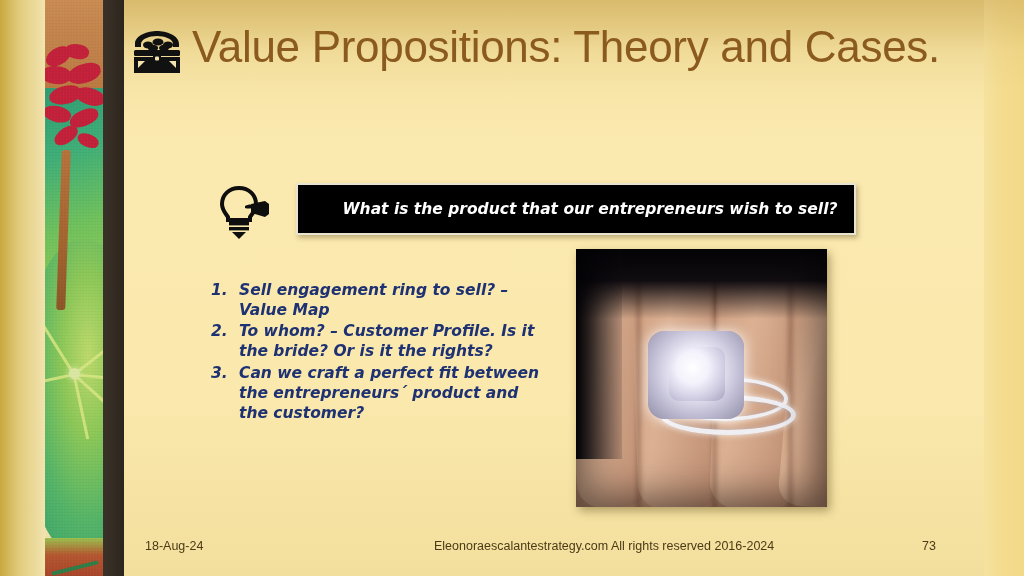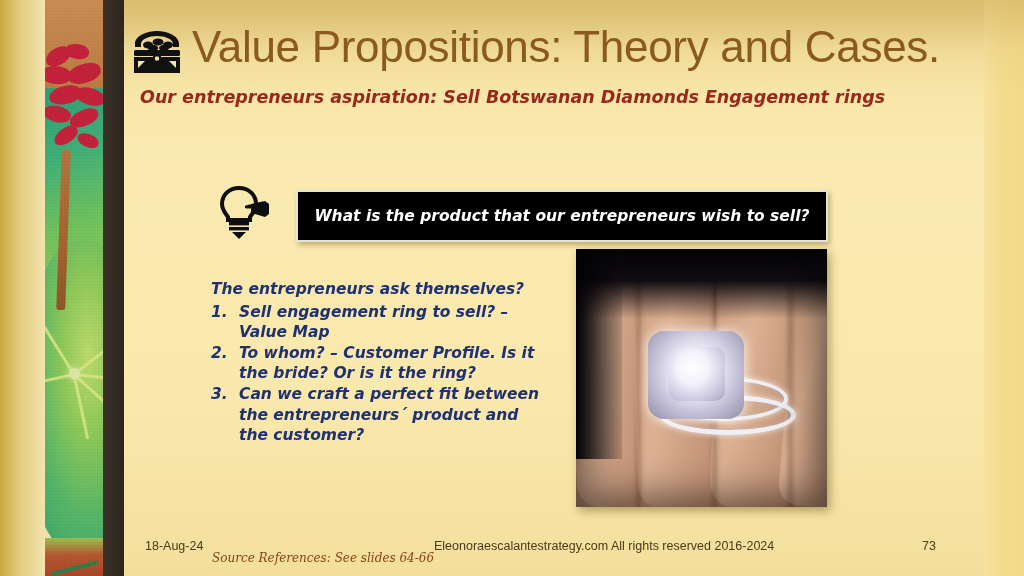--- a/index.html
+++ b/index.html
@@ -175,28 +175,29 @@
   }
 
   
   .bulb-icon {
     position: absolute;
     top: 182px; left: 215px;
     width: 62px; height: 58px;
   }
   .callout {
     position: absolute;
-    top: 190px; left: 296px;
+    top: 183px; left: 296px;
     width: 528px; height: 48px;
     background: #000000;
     border: 2px solid #E9E3D2;
     box-shadow: 2px 3px 5px rgba(80,60,20,0.35);
     display: flex;
     align-items: center;
     justify-content: center;
+    padding-left: 28px;
   }
   .callout-text {
     font-family: "DejaVu Sans", sans-serif;
     font-size: 15.5px;
     font-weight: bold;
     font-style: italic;
     color: #FFFFFF;
     text-align: center;
     white-space: nowrap;
   }
@@ -384,47 +385,45 @@
       <rect x="6" y="22" width="46" height="6" rx="1.5" fill="#111111"></rect>
       <path d="M6 29 L52 29 L52 45 L6 45 Z" fill="#111111"></path>
       <path d="M10 33 L17 33 L10 40 Z" fill="#F3E3AF"></path>
       <path d="M48 33 L41 33 L48 40 Z" fill="#F3E3AF"></path>
       <rect x="25" y="26" width="8" height="8" rx="2" fill="#111111"></rect>
       <rect x="27" y="28.5" width="4" height="4" rx="1" fill="#F3E3AF"></rect>
     </svg>
   </div>
 
   <div class="title">Value Propositions: Theory and Cases.</div>
-  <div class="subtitle">Our entrepreneurs aspiration: Sell Botswanan Diamonds Engagement rings</div>
 
   <div class="bulb-icon">
     <svg viewBox="0 0 62 58" width="62" height="58" aria-hidden="true">
       <path d="M24 6 C14 6, 7 13, 7 22 C7 28, 11 32, 13 35 L13 38 L35 38 L35 35 C37 32, 41 28, 41 22 C41 13, 34 6, 24 6 Z" fill="none" stroke="#0E0E0E" stroke-width="4"></path>
       <rect x="14" y="40" width="20" height="3.4" fill="#0E0E0E"></rect>
       <rect x="14" y="45" width="20" height="3.4" fill="#0E0E0E"></rect>
       <path d="M17 50 L31 50 L24 57 Z" fill="#0E0E0E"></path>
       <path d="M36 22 L50 19 L54 22 L54 32 L50 35 L36 31 Z" fill="#0E0E0E"></path>
       <path d="M30 24 C34 22, 37 22, 40 24 C37 27, 33 27, 30 26 Z" fill="#0E0E0E"></path>
     </svg>
   </div>
 
   <div class="callout">
     <div class="callout-text">What is the product that our entrepreneurs wish to sell?</div>
   </div>
 
   <div class="qlist">
-    <div class="qlist-head">The entrepreneurs ask themselves?</div>
 
     <div class="qitem">
       <span class="qnum">1.</span>
       <span class="qtext">Sell engagement ring to sell? – Value Map</span>
     </div>
     <div class="qitem">
       <span class="qnum">2.</span>
-      <span class="qtext">To whom? – Customer Profile. Is it the bride? Or is it the ring?</span>
+      <span class="qtext">To whom? – Customer Profile. Is it the bride? Or is it the rights?</span>
     </div>
     <div class="qitem">
       <span class="qnum">3.</span>
       <span class="qtext">Can we craft a perfect fit between the entrepreneurs´ product and the customer?</span>
     </div>
   </div>
 
   <div class="photo-frame">
     <div class="ph-skin"></div>
     <div class="finger" style="left:-6px;  top:8px;  width:72px;  height:250px; border-radius:34px 34px 24px 24px; transform:rotate(-4deg);"></div>
@@ -438,17 +437,16 @@
     <div class="ph-dark-left"></div>
 
     <div class="ring-band" style="left:86px; top:128px; width:118px; height:36px;"></div>
     <div class="ring-band" style="left:84px; top:146px; width:126px; height:30px; border-width:5px;"></div>
     <div class="ring-halo"></div>
     <div class="ring-center"></div>
     <div class="ph-vignette"></div>
   </div>
 
   <div class="footer-date">18-Aug-24</div>
-  <div class="footer-source">Source References: See slides 64-66</div>
   <div class="footer-copy">Eleonoraescalantestrategy.com  All rights reserved 2016-2024</div>
   <div class="footer-page">73</div>
 
 </div>
 
 </body></html>

